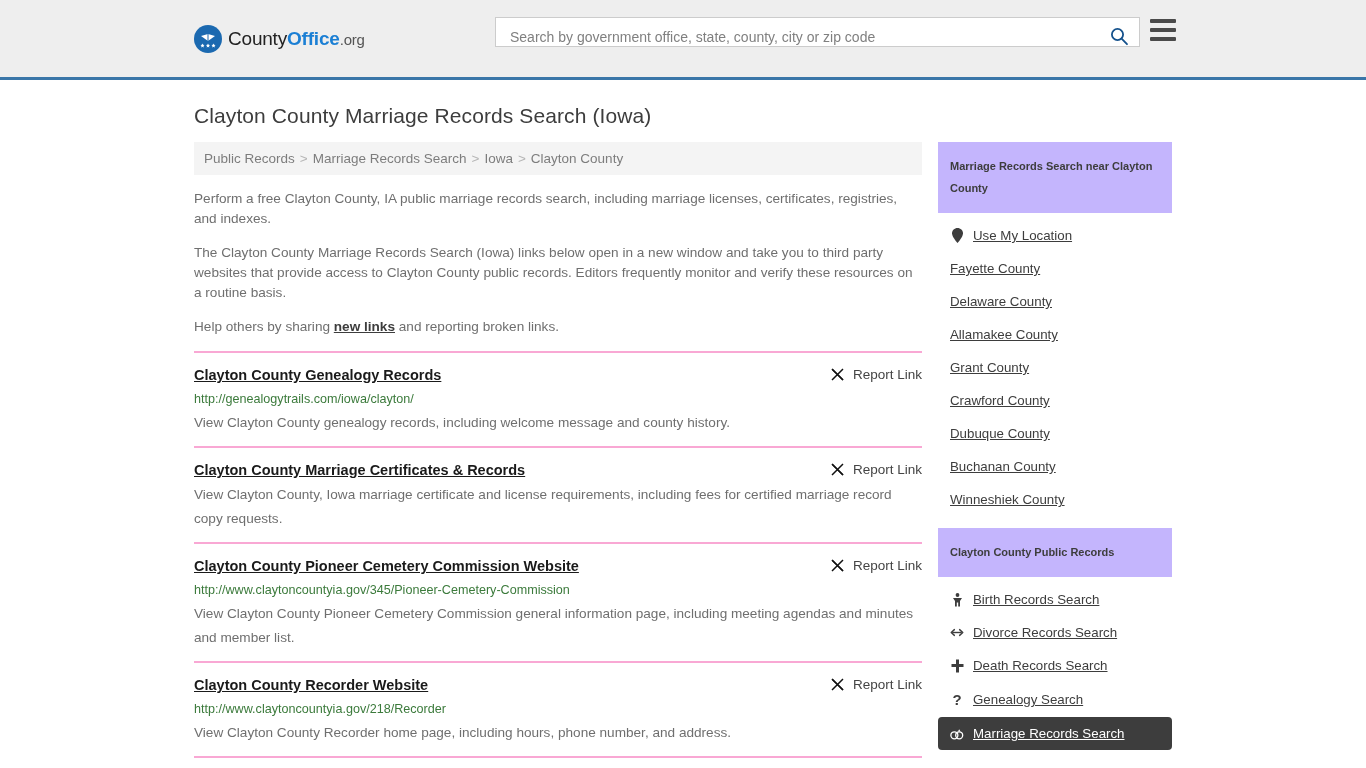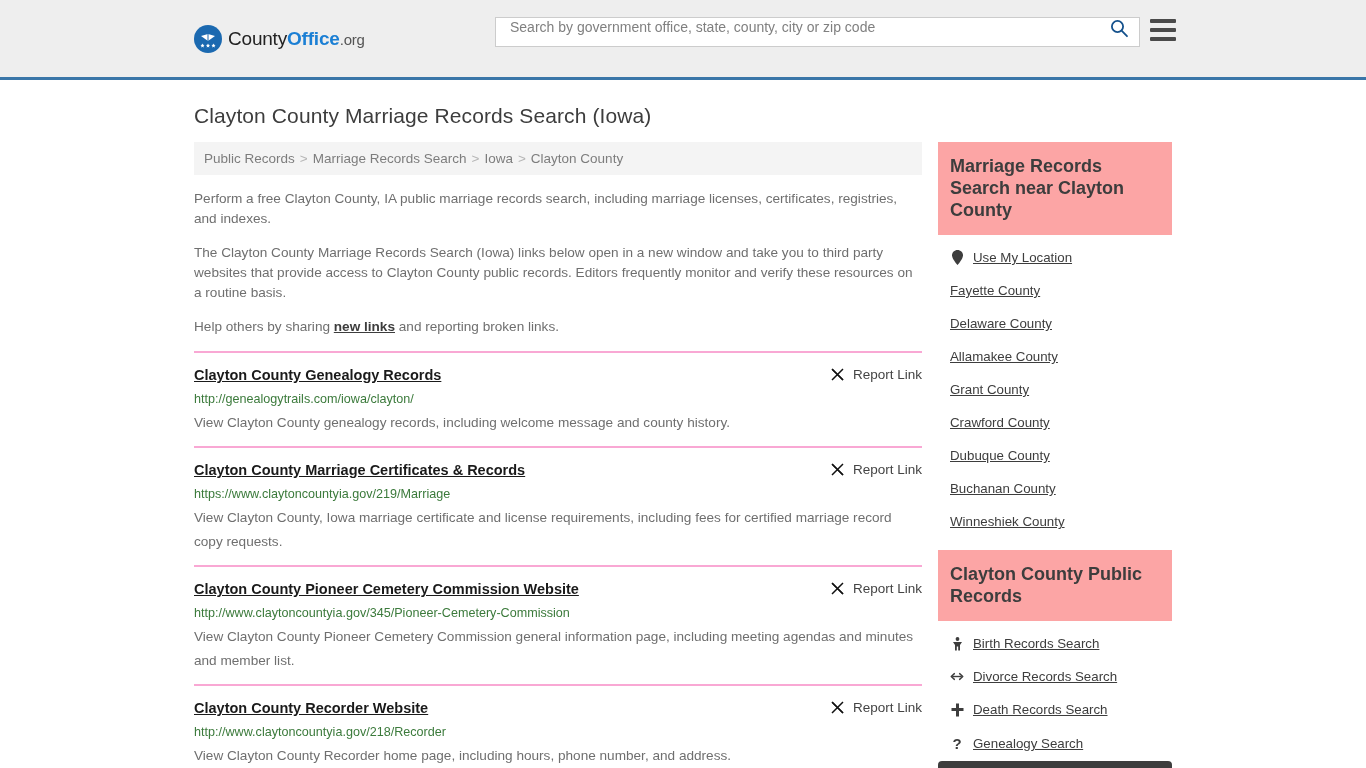--- a/index.html
+++ b/index.html
@@ -55,21 +55,21 @@
   .logo-text .a { font-weight: normal; }
   .logo-text .tld { font-size: 15px; color: #555; }
 
   .search-area {
     position: absolute;
     left: 495px;
     top: 17px;
     width: 645px;
     height: 30px;
     display: flex;
-    align-items: flex-start;
+    align-items: flex-end;
     background: #ffffff;
     border: 1px solid #cccccc;
     padding: 0 8px 0 12px;
   }
   .search-input {
     flex: 1 1 auto;
     border: none;
     outline: none;
     font-family: "Liberation Sans", sans-serif;
     font-size: 14px;
@@ -194,23 +194,23 @@
   .result-desc {
     font-size: 13.6px;
     color: #6f6f6f;
     line-height: 24px;
     margin-top: 3px;
   }
 
   
   .side-box { margin-bottom: 4px; }
   .side-head {
-    background: #fca5a5;
+    background: #c4b5fd;
     padding: 13px 12px 14px 12px;
-    font-size: 18px;
+    font-size: 11px;
     font-weight: bold;
     color: #3d3d3d;
     line-height: 22px;
   }
   .side-list { padding: 6px 0 8px 0; }
   .side-item {
     display: flex;
     align-items: center;
     gap: 9px;
     padding: 9px 12px;
@@ -309,21 +309,20 @@
         <div class="result-head">
           <a class="result-title">Clayton County Marriage Certificates &amp; Records</a>
           <span class="report-link">
             <svg class="unlink" width="17" height="17" viewBox="0 0 17 17">
               <path d="M3 3 Q8.5 8.5 14 14 M14 3 Q8.5 8.5 3 14" fill="none" stroke="#111" stroke-width="1.5"></path>
               <path d="M3.2 3.2 L14 14" stroke="#111" stroke-width="1.4"></path>
             </svg>
             <span>Report Link</span>
           </span>
         </div>
-        <div class="result-url">https://www.claytoncountyia.gov/219/Marriage</div>
         <div class="result-desc">View Clayton County, Iowa marriage certificate and license requirements, including fees for certified marriage record copy requests.</div>
       </div>
 
       <div class="result">
         <div class="result-head">
           <a class="result-title">Clayton County Pioneer Cemetery Commission Website</a>
           <span class="report-link">
             <svg class="unlink" width="17" height="17" viewBox="0 0 17 17">
               <path d="M3 3 Q8.5 8.5 14 14 M14 3 Q8.5 8.5 3 14" fill="none" stroke="#111" stroke-width="1.5"></path>
               <path d="M3.2 3.2 L14 14" stroke="#111" stroke-width="1.4"></path>

